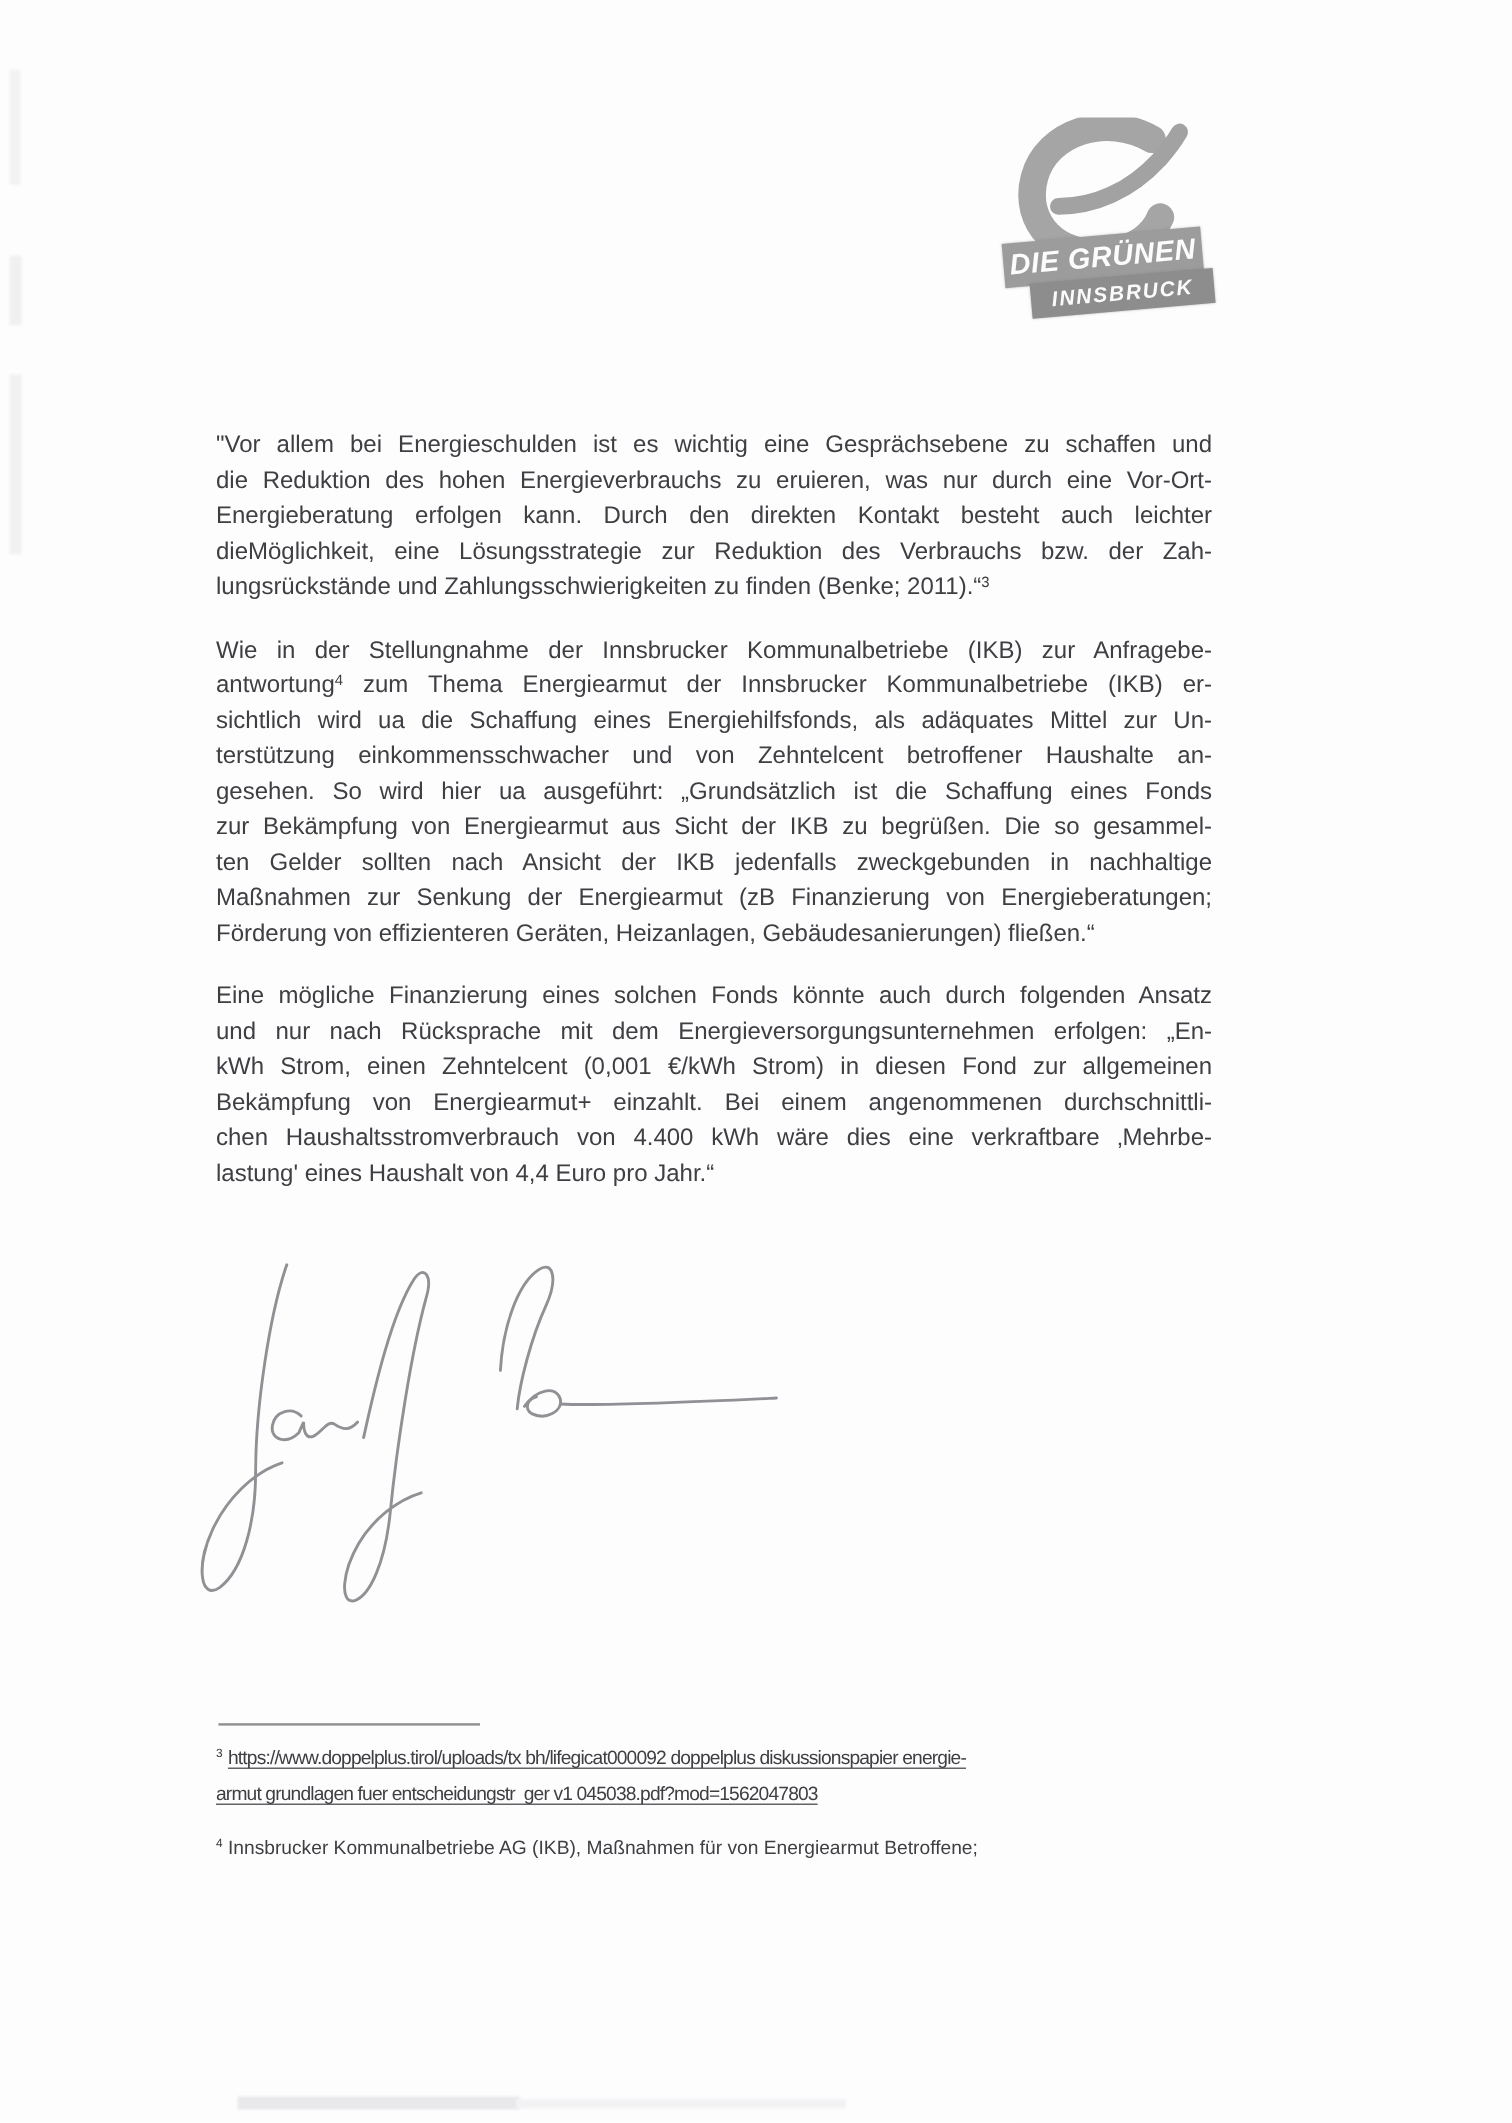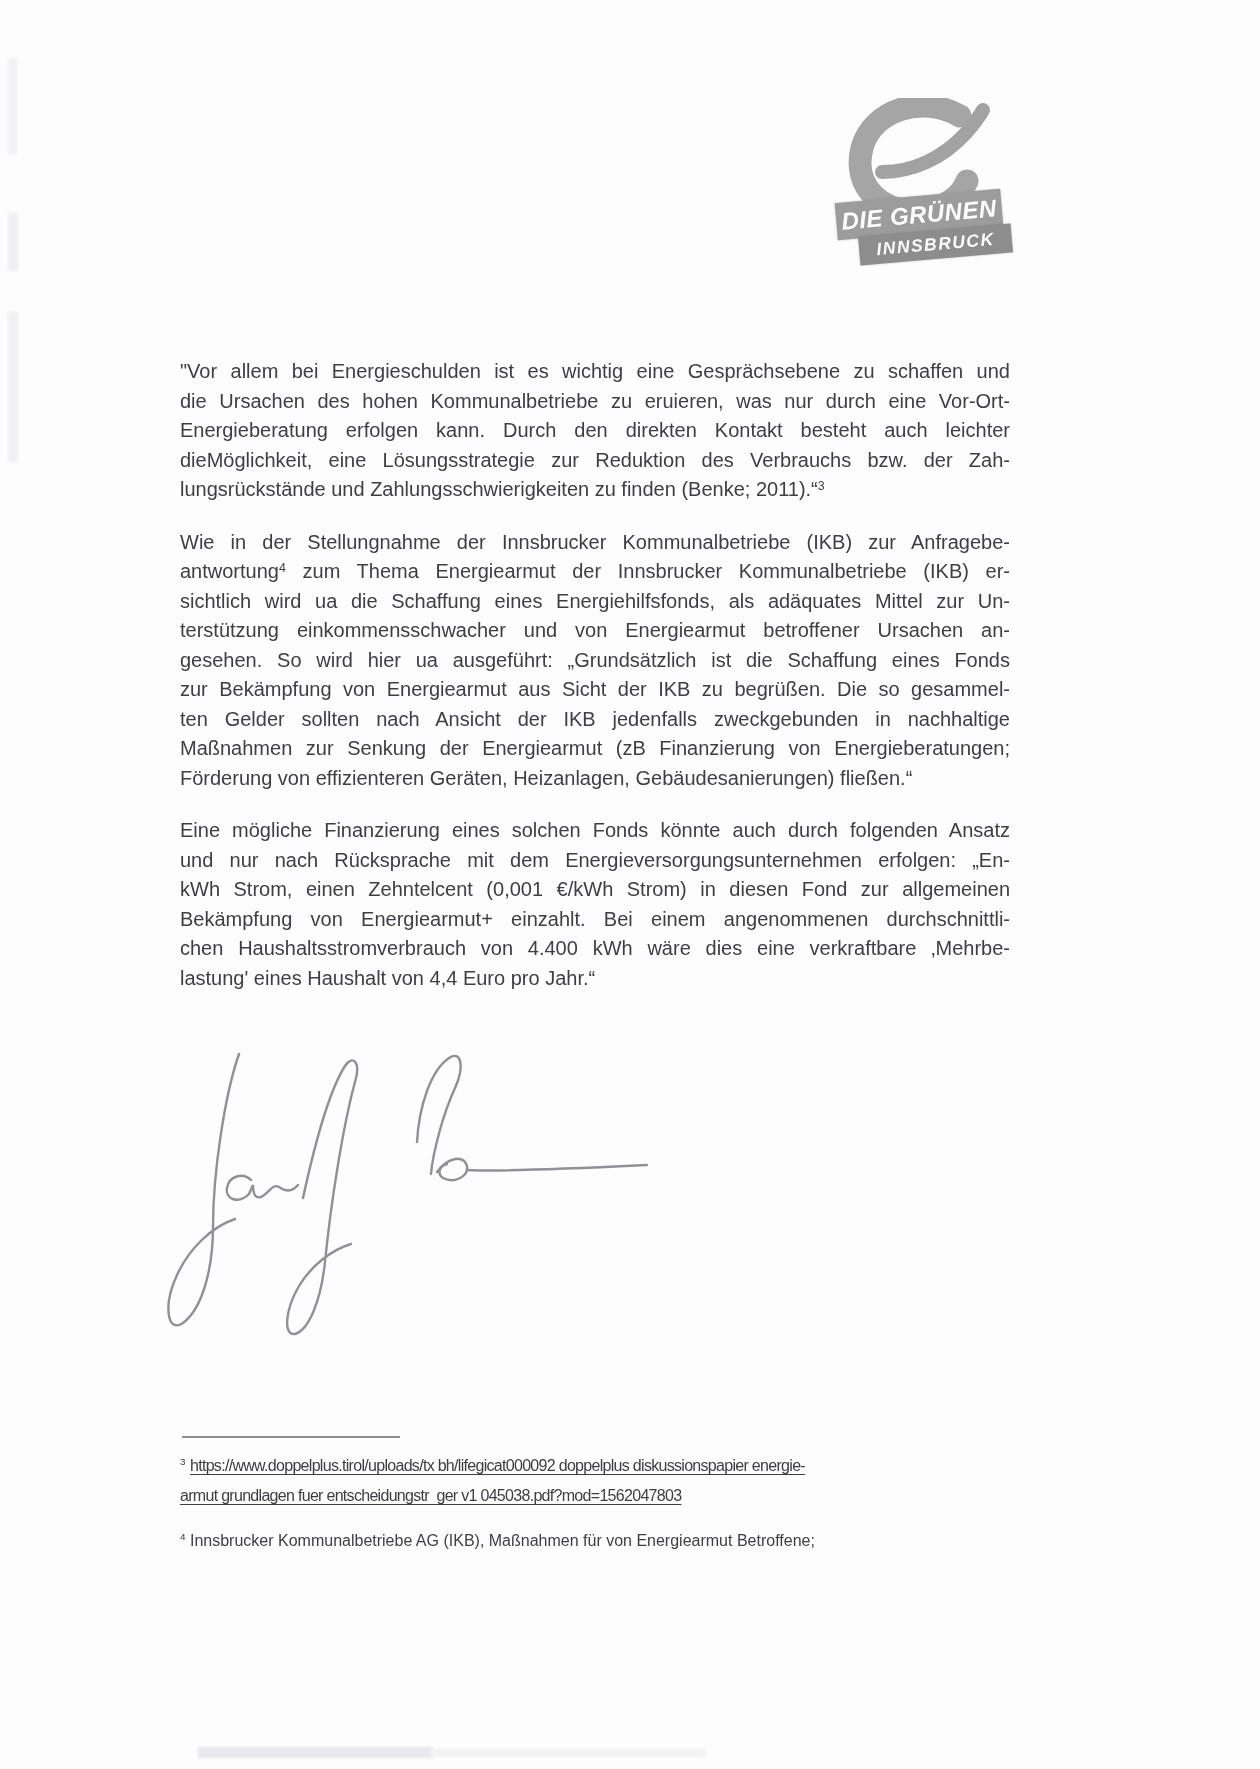--- a/index.html
+++ b/index.html
@@ -67,30 +67,30 @@
       <span>DIE GRÜNEN</span>
     </div>
     <div class="banner banner2" style="background: rgb(141, 141, 141);">
       <span>INNSBRUCK</span>
     </div>
   </div>
 
   <div class="content">
     <div class="para">
         <div class="tline">"Vor allem bei Energieschulden ist es wichtig eine Gesprächsebene zu schaffen und</div>
-        <div class="tline">die Ursachen des hohen Kommunalbetriebe zu eruieren, was nur durch eine Vor-Ort-</div>
+        <div class="tline">die Reduktion des hohen Energieverbrauchs zu eruieren, was nur durch eine Vor-Ort-</div>
         <div class="tline">Energieberatung erfolgen kann. Durch den direkten Kontakt besteht auch leichter</div>
         <div class="tline">dieMöglichkeit, eine Lösungsstrategie zur Reduktion des Verbrauchs bzw. der Zah-</div>
         <div class="tline">lungsrückstände und Zahlungsschwierigkeiten zu finden (Benke; 2011).“<sup>3</sup></div>
       </div>
     <div class="para">
         <div class="tline">Wie in der Stellungnahme der Innsbrucker Kommunalbetriebe (IKB) zur Anfragebe-</div>
         <div class="tline">antwortung<sup>4</sup> zum Thema Energiearmut der Innsbrucker Kommunalbetriebe (IKB) er-</div>
         <div class="tline">sichtlich wird ua die Schaffung eines Energiehilfsfonds, als adäquates Mittel zur Un-</div>
-        <div class="tline">terstützung einkommensschwacher und von Energiearmut betroffener Ursachen an-</div>
+        <div class="tline">terstützung einkommensschwacher und von Zehntelcent betroffener Haushalte an-</div>
         <div class="tline">gesehen. So wird hier ua ausgeführt: „Grundsätzlich ist die Schaffung eines Fonds</div>
         <div class="tline">zur Bekämpfung von Energiearmut aus Sicht der IKB zu begrüßen. Die so gesammel-</div>
         <div class="tline">ten Gelder sollten nach Ansicht der IKB jedenfalls zweckgebunden in nachhaltige</div>
         <div class="tline">Maßnahmen zur Senkung der Energiearmut (zB Finanzierung von Energieberatungen;</div>
         <div class="tline">Förderung von effizienteren Geräten, Heizanlagen, Gebäudesanierungen) fließen.“</div>
       </div>
     <div class="para">
         <div class="tline">Eine mögliche Finanzierung eines solchen Fonds könnte auch durch folgenden Ansatz</div>
         <div class="tline">und nur nach Rücksprache mit dem Energieversorgungsunternehmen erfolgen: „En-</div>
         <div class="tline">kWh Strom, einen Zehntelcent (0,001 €/kWh Strom) in diesen Fond zur allgemeinen</div>

